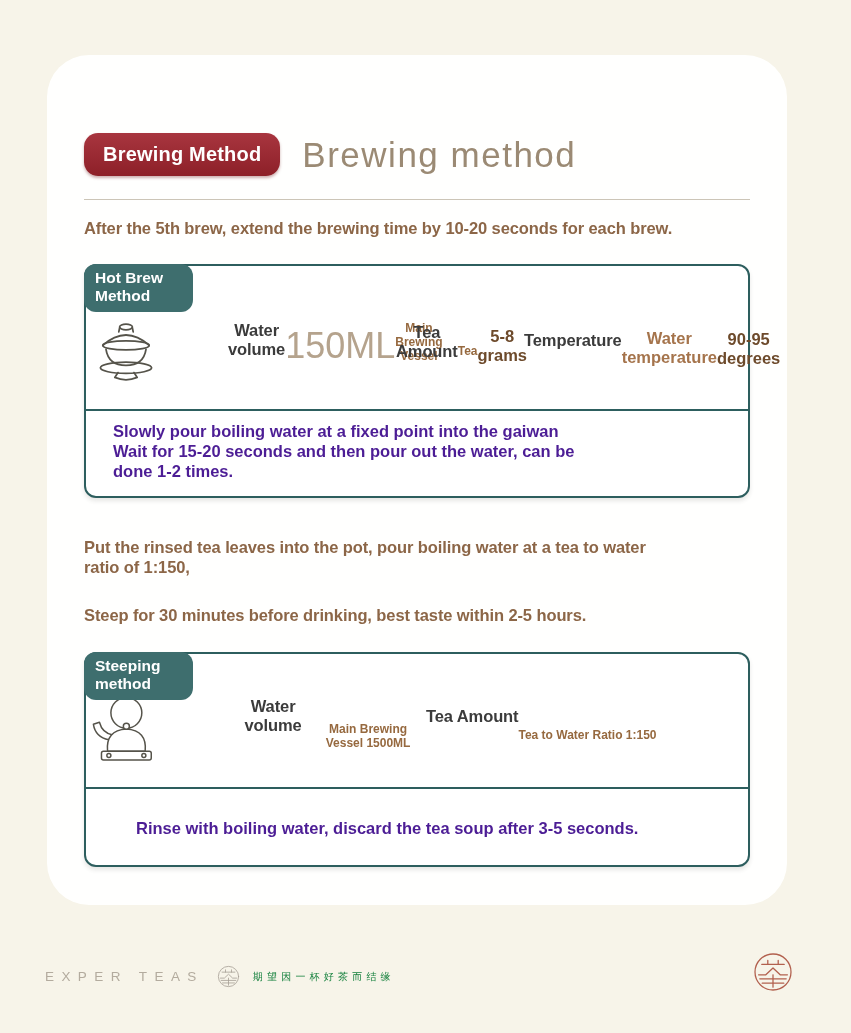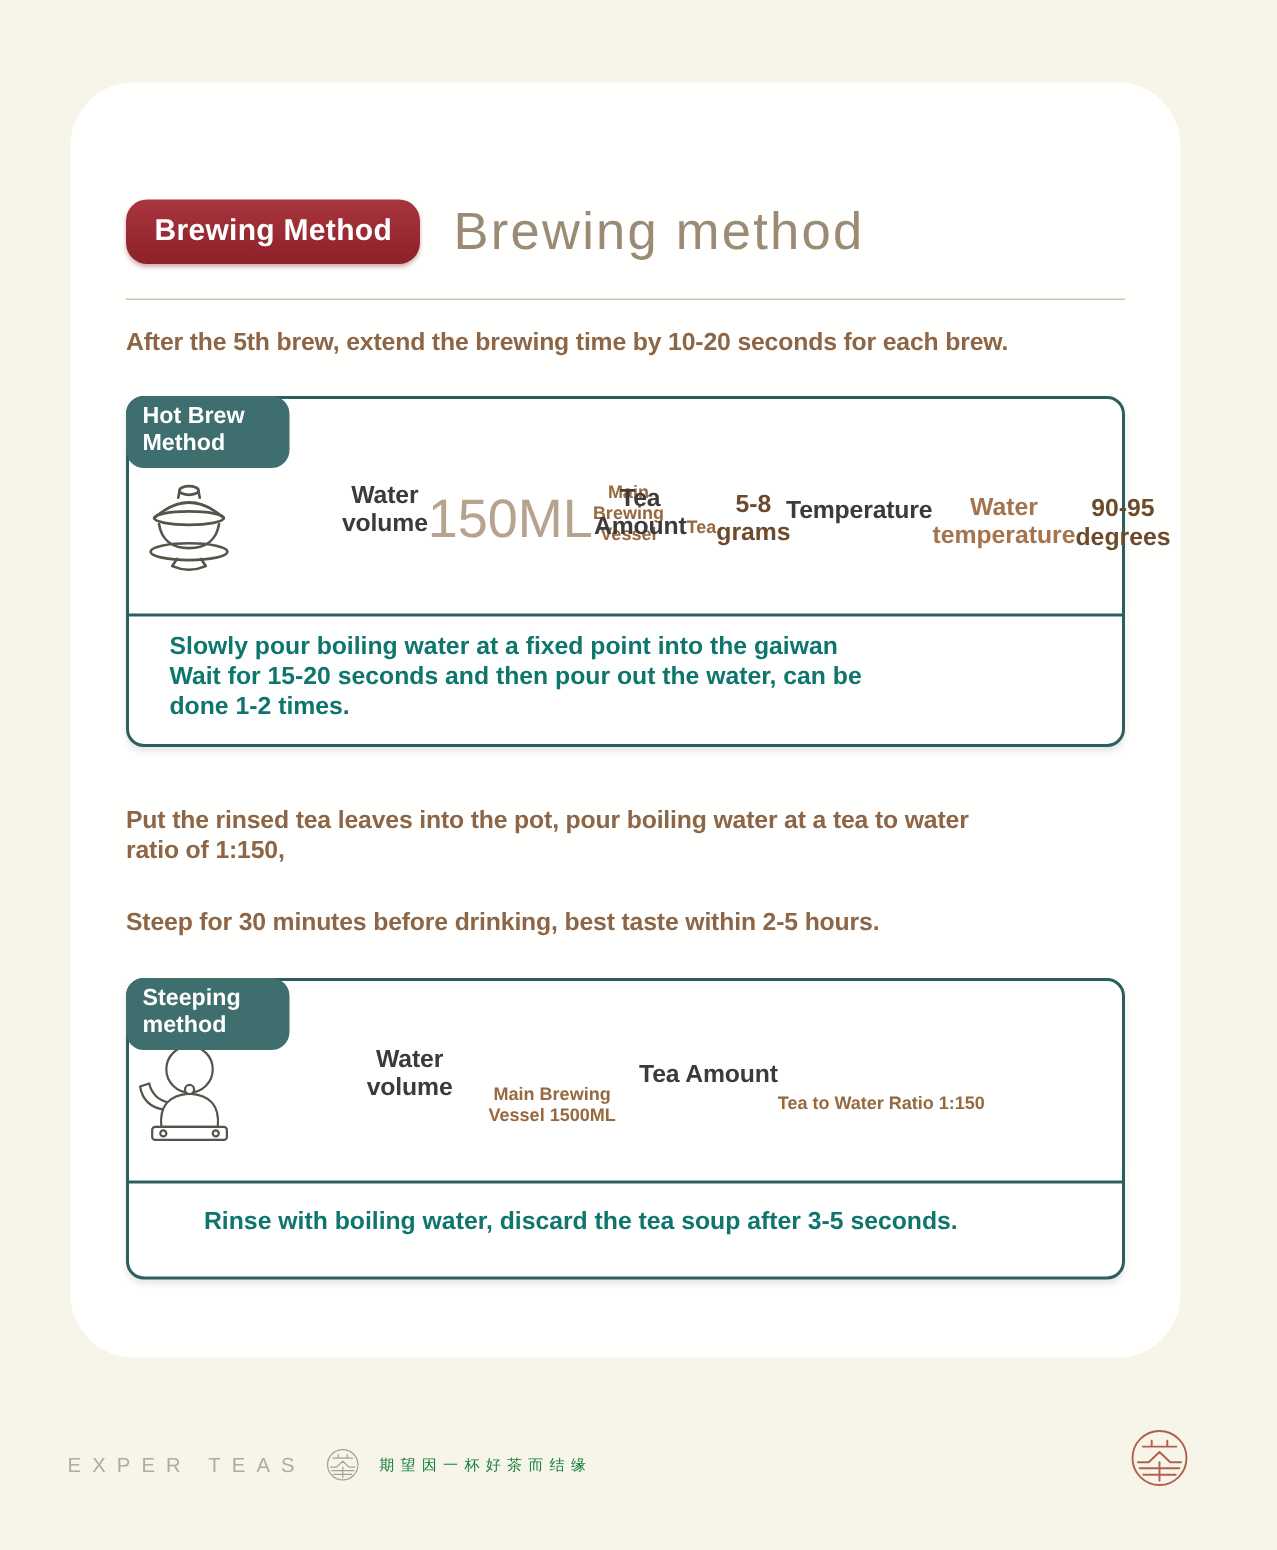--- a/index.html
+++ b/index.html
@@ -59,25 +59,25 @@
   .val-brown{color:#96693f;font-weight:bold;font-size:12px;line-height:1.15;}
   .val-brown-lt{color:#a5744c;font-weight:bold;font-size:16.5px;line-height:1.15;}
   .val-brown-dk{color:#6d4a2b;font-weight:bold;font-size:16.5px;line-height:1.15;}
   .w120{max-width:122px;}
   .w80{max-width:80px;}
   .w115{max-width:118px;}
   .w95{max-width:95px;}
   .w150{max-width:152px;}
   .w185{max-width:185px;}
   .tbl-note{
-    border-top:2px solid #2d5e5e;color:#0f766e;font-weight:bold;
+    border-top:2px solid #2d5e5e;color:#4c1d95;font-weight:bold;
     font-size:16.5px;line-height:1.22;
   }
   .tbl1 .tbl-note{padding:10px 20px 15px 27px;}
-  .tbl2 .tbl-note{padding:15px 20px 27px 50px;}
+  .tbl2 .tbl-note{padding:29px 20px 27px 50px;}
 
   .icon-line{stroke:#55534a;stroke-width:2.2;fill:none;stroke-linecap:round;stroke-linejoin:round;}
   .icon-fill{stroke:#55534a;stroke-width:2.2;fill:#ffffff;stroke-linecap:round;stroke-linejoin:round;}
   .gaiwan{margin-top:34px;}
   .kettle{margin-top:22px;}
 
   .footer{
     position:absolute;left:45px;top:965px;display:flex;align-items:center;gap:13px;
   }
   .brand{font-size:13.5px;letter-spacing:.55em;color:#b3ab9e;font-weight:400;}

